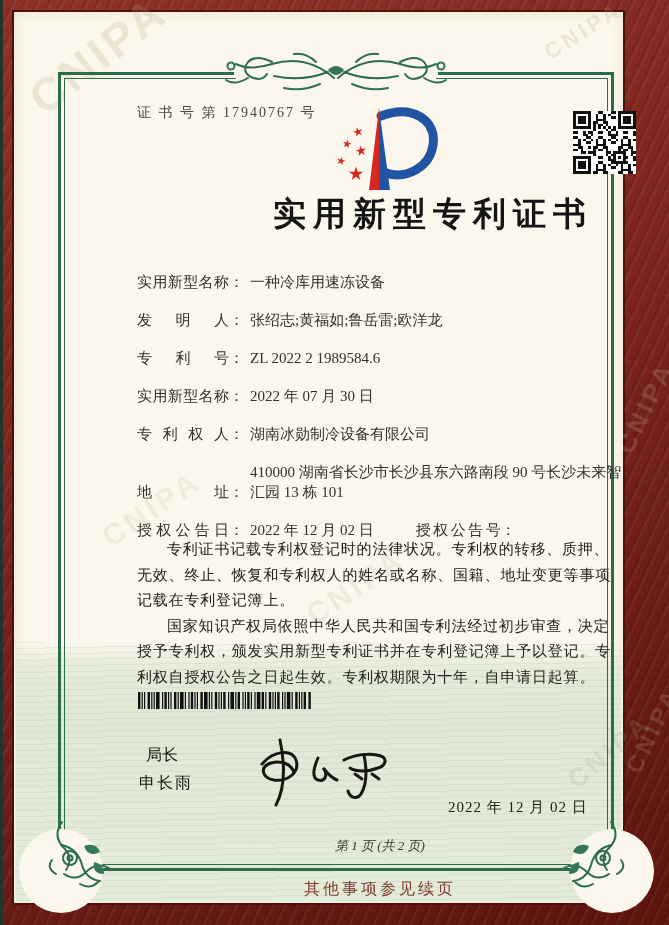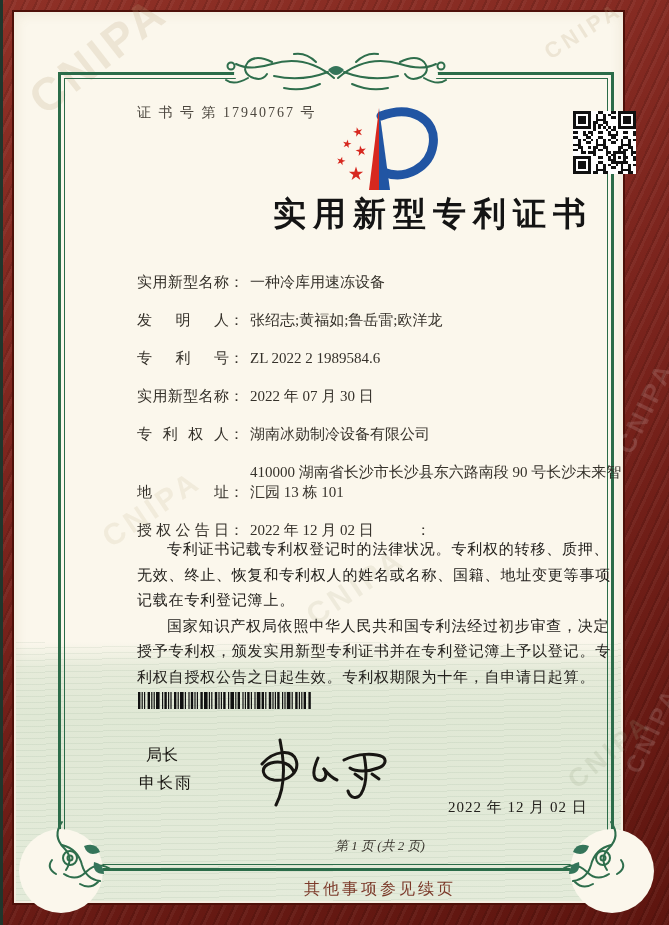--- a/index.html
+++ b/index.html
@@ -365,20 +365,21 @@
       <div class="frow addr">
         <span class="flabel">地址</span>
           <span class="fcolon">：</span>
         <span class="fvalue">410000 湖南省长沙市长沙县东六路南段 90 号长沙未来智汇园 13 栋 101</span>
       </div>
       <div class="frow">
         <span class="flabel">授权公告日</span>
           <span class="fcolon">：</span>
         <span class="fvalue">2022 年 12 月 02 日</span>
         <span class="grp2">
+          <span class="flabel">授权公告号</span>
             <span class="fcolon">：</span>
         </span>
       </div>
     </div>
 
     <div class="body-text">
       <p>专利证书记载专利权登记时的法律状况。专利权的转移、质押、无效、终止、恢复和专利权人的姓名或名称、国籍、地址变更等事项记载在专利登记簿上。</p>
       <p>国家知识产权局依照中华人民共和国专利法经过初步审查，决定授予专利权，颁发实用新型专利证书并在专利登记簿上予以登记。专利权自授权公告之日起生效。专利权期限为十年，自申请日起算。</p>
     </div>
 

